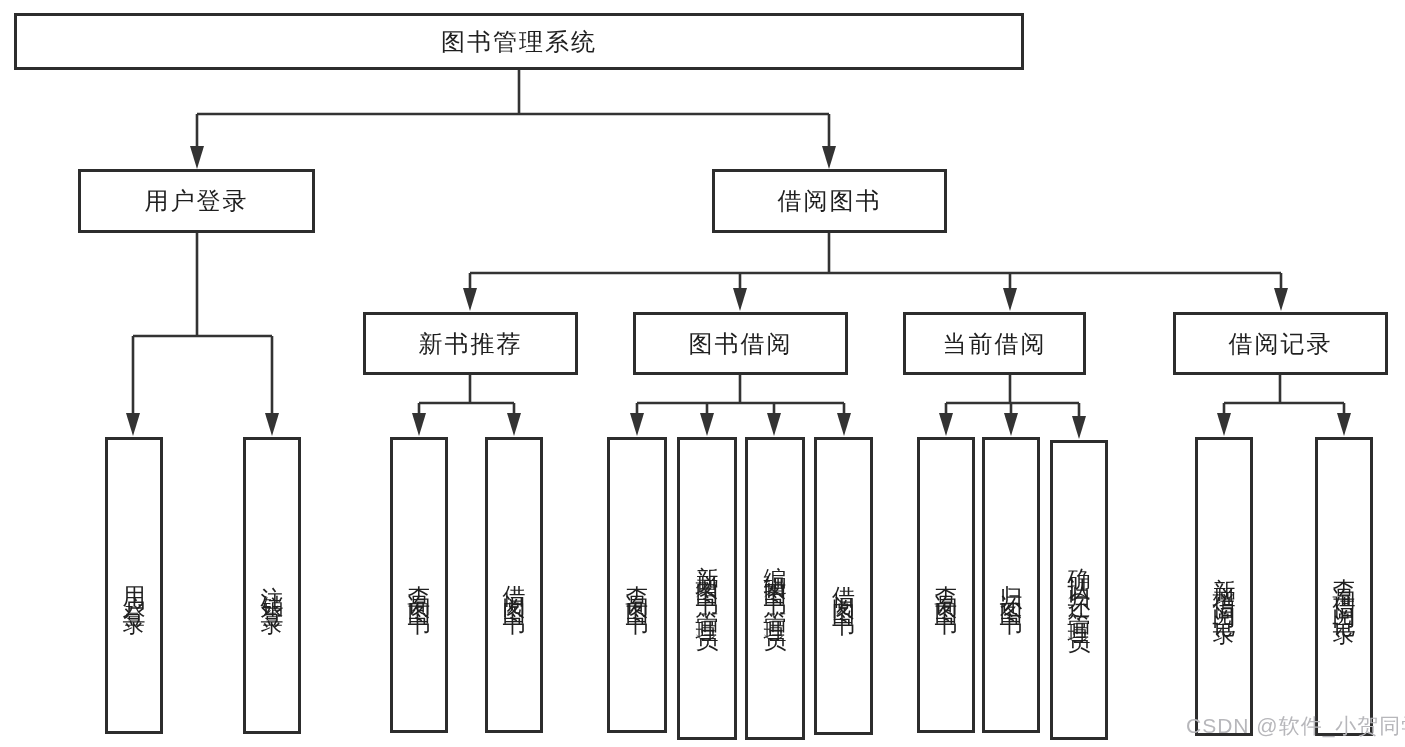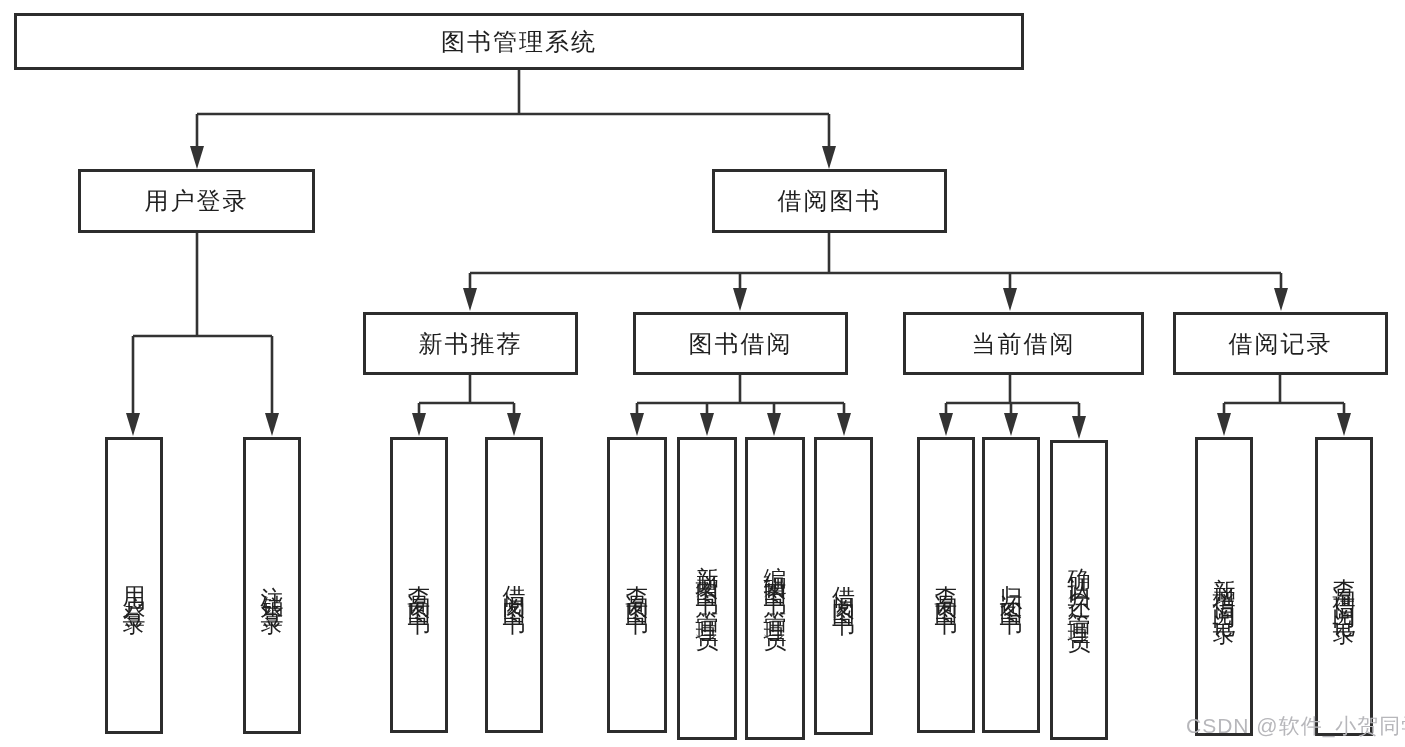--- a/index.html
+++ b/index.html
@@ -66,21 +66,21 @@
     <polygon points="1337,413 1351,413 1344,436"></polygon>
   </svg>
 
   <div class="node h" style="left:14px; top:13px; width:1010px; height:57px;">图书管理系统</div>
 
   <div class="node h" style="left:78px; top:169px; width:237px; height:64px;">用户登录</div>
   <div class="node h" style="left:712px; top:169px; width:235px; height:64px;">借阅图书</div>
 
   <div class="node h" style="left:633px; top:312px; width:215px; height:63px;">图书借阅</div>
   <div class="node h" style="left:363px; top:312px; width:215px; height:63px;">新书推荐</div>
-  <div class="node h" style="left:903px; top:312px; width:241px; height:63px;">当前借阅</div>
+  <div class="node h" style="left:903px; top:312px; width:183px; height:63px;">当前借阅</div>
   <div class="node h" style="left:1173px; top:312px; width:215px; height:63px;">借阅记录</div>
 
   <div class="node v" style="left:105px; top:437px; width:58px; height:297px;">用户登录</div>
   <div class="node v" style="left:243px; top:437px; width:58px; height:297px;">注销登录</div>
 
   <div class="node v" style="left:390px; top:437px; width:58px; height:296px;">查询图书</div>
   <div class="node v" style="left:485px; top:437px; width:58px; height:296px;">借阅图书</div>
 
   <div class="node v" style="left:607px; top:437px; width:60px; height:296px;">查询图书</div>
   <div class="node v" style="left:677px; top:437px; width:60px; height:303px;">新增图书（管理员）</div>

